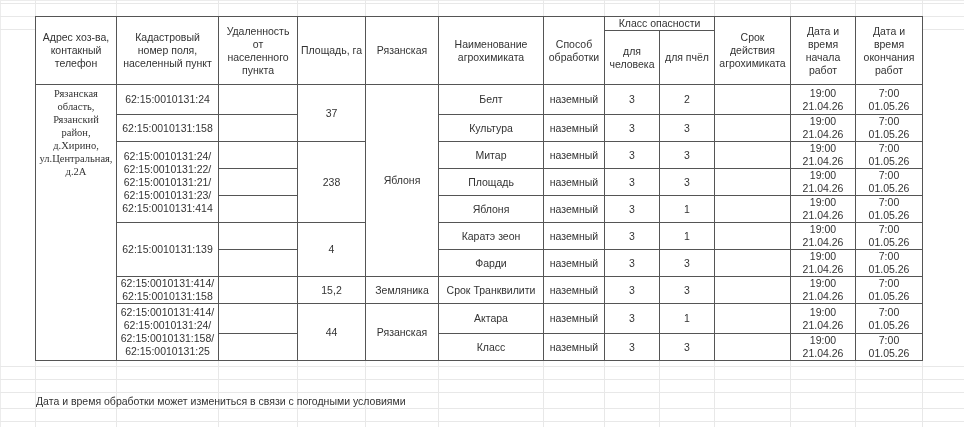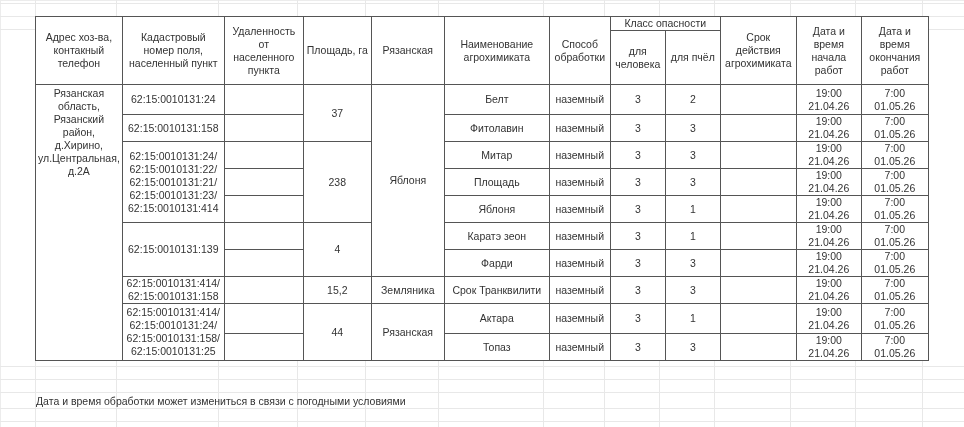--- a/index.html
+++ b/index.html
@@ -27,21 +27,21 @@
     background:#fff;
     font-size:10.5px;
   }
   table.main td, table.main th {
     border:1px solid #555;
     text-align:center; vertical-align:middle;
     padding:0 2px; font-weight:normal; line-height:13px;
     overflow:hidden;
   }
   table.main th { color:#333; }
-  .cell-top { vertical-align:top !important; padding-top:2px !important; }
+  .cell-top { vertical-align:top !important; padding-top:2px !important;font-family:Liberation Serif, serif; }
   .dt { line-height:13px; }
   .note {
     position:absolute; left:36px; top:395px;
     font-size:10.5px; color:#333;
   }
 </style>
 </head>
 <body>
 
 <div class="bg-grid">
@@ -115,21 +115,21 @@
       <td>3</td>
       <td>2</td>
       <td></td>
       <td class="dt"><span>19:00</span><br><span>21.04.26</span></td>
       <td class="dt"><span>7:00</span><br><span>01.05.26</span></td>
     </tr>
 
     <tr style="height:26px">
       <td>62:15:0010131:158</td>
       <td></td>
-      <td>Фитолавин</td>
+      <td>Культура</td>
       <td>наземный</td>
       <td>3</td>
       <td>3</td>
       <td></td>
       <td class="dt"><span>19:00</span><br><span>21.04.26</span></td>
       <td class="dt"><span>7:00</span><br><span>01.05.26</span></td>
     </tr>
 
     <tr style="height:27px">
       <td rowspan="3">62:15:0010131:24/ 62:15:0010131:22/ 62:15:0010131:21/ 62:15:0010131:23/ 62:15:0010131:414</td>
@@ -213,21 +213,21 @@
       <td>наземный</td>
       <td>3</td>
       <td>1</td>
       <td></td>
       <td class="dt"><span>19:00</span><br><span>21.04.26</span></td>
       <td class="dt"><span>7:00</span><br><span>01.05.26</span></td>
     </tr>
 
     <tr style="height:23px">
       <td></td>
-      <td>Топаз</td>
+      <td>Класс</td>
       <td>наземный</td>
       <td>3</td>
       <td>3</td>
       <td></td>
       <td class="dt"><span>19:00</span><br><span>21.04.26</span></td>
       <td class="dt"><span>7:00</span><br><span>01.05.26</span></td>
     </tr>
   </tbody>
 </table>
 

